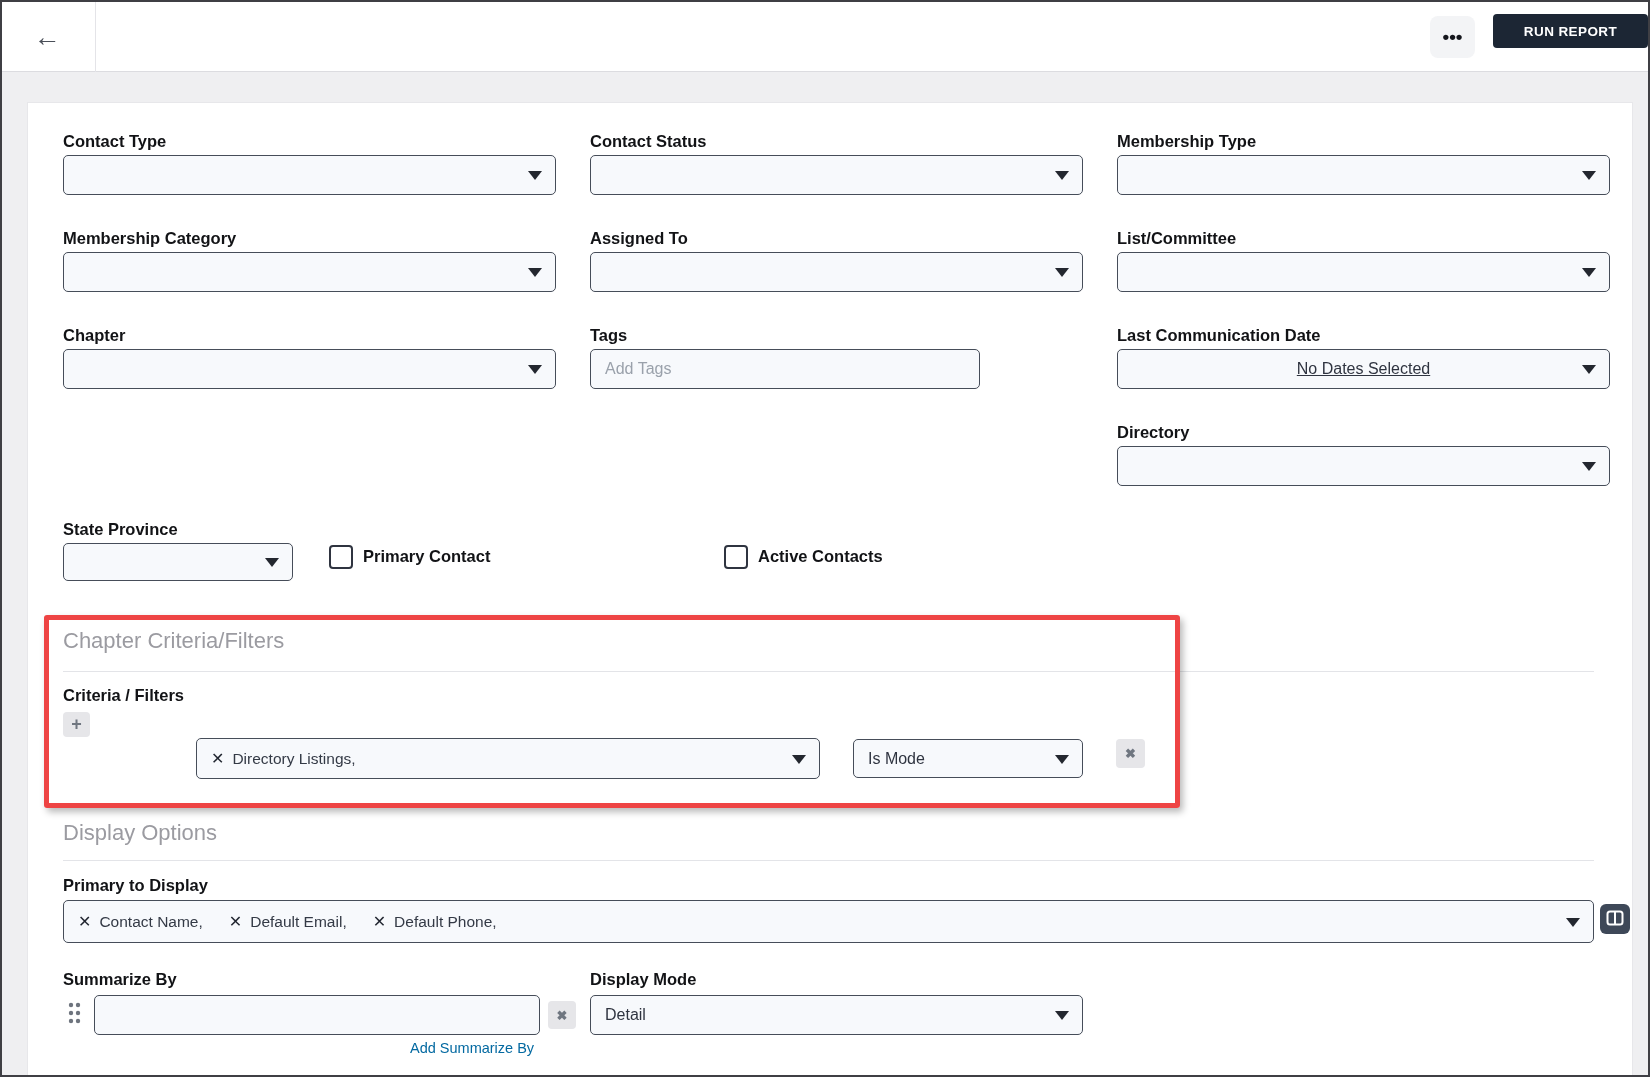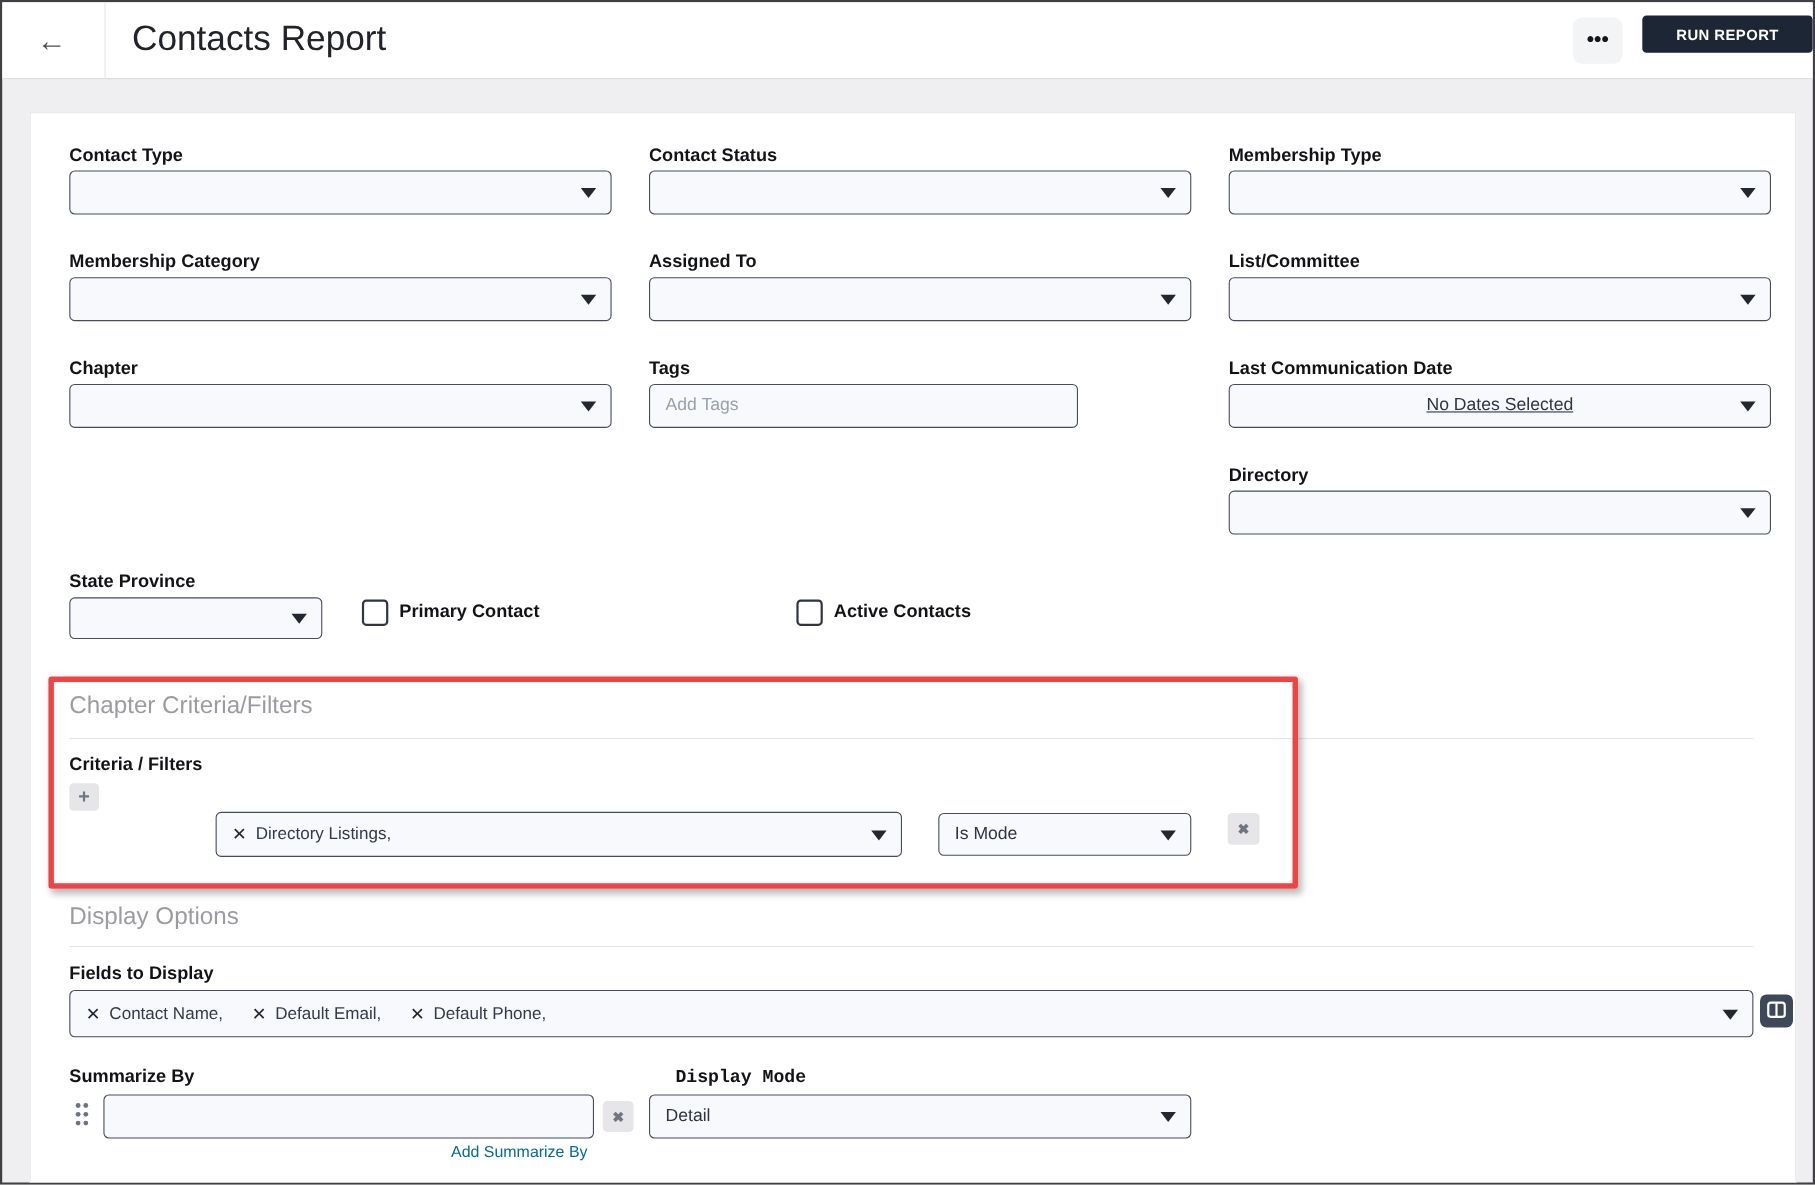--- a/index.html
+++ b/index.html
@@ -44,21 +44,20 @@
 </head>
 <body>
 
 <div class="page">
 
   <div class="hdr">
     <button class="back-btn">
       <span>←</span>
     </button>
     <div class="hdr-vdiv"></div>
-    <div class="page-title">Contacts Report</div>
     <button class="more-btn">
       <span>•••</span>
     </button>
     <button class="run-btn">RUN REPORT</button>
   </div>
 
   <div class="card"></div>
 
   <div class="fld-label" style="left:61px; top:130px;">Contact Type</div>
   <div class="ctrl" style="left:61px; top:153px; width:493px;">
@@ -152,21 +151,21 @@
 
   <button class="sq-btn" style="left:1114px; top:737px; width:29px; height:29px; font-size:13px;">
     <span>✖</span>
   </button>
 
   <div class="red-box"></div>
 
   <div class="section-heading" style="left:61px; top:818px;">Display Options</div>
   <div class="hline" style="left:61px; top:858px; width:1531px;"></div>
 
-  <div class="fld-label" style="left:61px; top:874px;">Fields to Display</div>
+  <div class="fld-label" style="left:61px; top:874px;">Primary to Display</div>
   <div class="ctrl chips" style="left:61px; top:898px; width:1531px; height:43px;">
     <span class="chip">
       <span class="x">✕</span>
       <span class="txt">Contact Name,</span>
     </span>
     <span class="chip">
       <span class="x">✕</span>
       <span class="txt">Default Email,</span>
     </span>
     <span class="chip">
@@ -195,19 +194,19 @@
       <circle cx="5" cy="21" r="2.2" fill="#6e747e"></circle>
         <circle cx="12" cy="21" r="2.2" fill="#6e747e"></circle>
     </svg>
   </span>
   <input class="ctrl" style="left: 92px; top: 993px; width: 446px;" value="">
   <button class="sq-btn" style="left:546px; top:999px; width:28px; height:28px; font-size:13px;">
     <span>✖</span>
   </button>
   <a class="add-link" href="#">Add Summarize By</a>
 
-  <div class="fld-label" style="left:612px; top:968px;font-family:Liberation Mono, monospace;">Display Mode</div>
+  <div class="fld-label" style="left:588px; top:968px;">Display Mode</div>
   <div class="ctrl" style="left:588px; top:993px; width:493px;">
     <span>Detail</span>
     <span class="caret"></span>
   </div>
 
 </div>
 
 </body></html>

